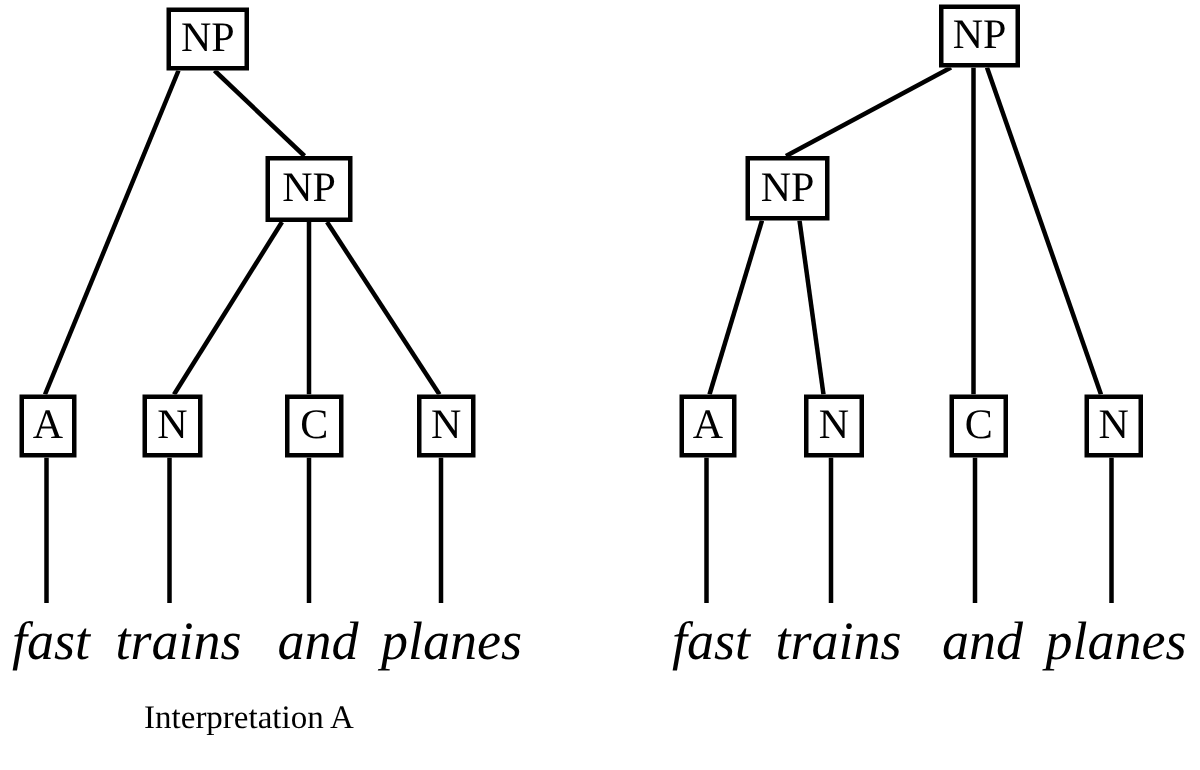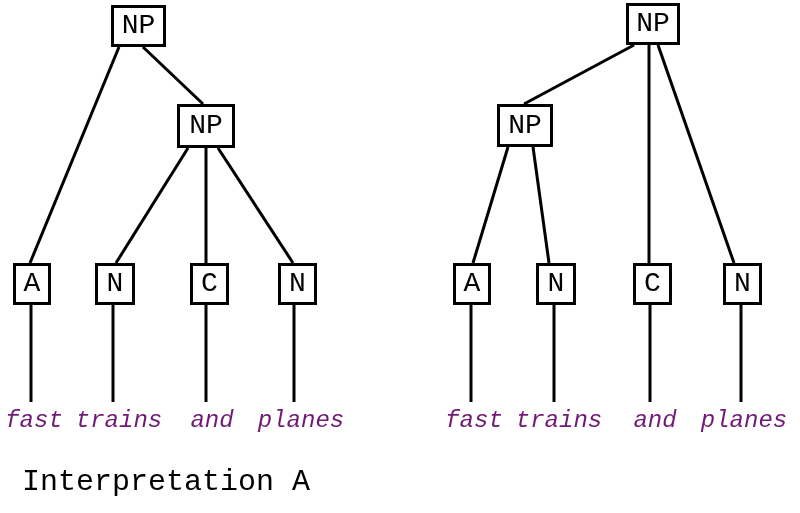--- a/index.html
+++ b/index.html
@@ -6,21 +6,21 @@
     margin: 0;
     padding: 0;
     background: #ffffff;
   }
   #canvas {
     position: relative;
     width: 800px;
     height: 513px;
     background: #ffffff;
     overflow: hidden;
-    font-family: Liberation Mono, monospace;
+    font-family: Liberation Serif, serif;
     color: #000000;
   }
   #edge-layer {
     position: absolute;
     left: 0;
     top: 0;
     width: 800px;
     height: 513px;
     pointer-events: none;
   }
@@ -33,29 +33,29 @@
     align-items: center;
     justify-content: center;
     font-size: 28px;
     line-height: 1;
     color: #000000;
   }
   .word {
     position: absolute;
     transform: translateX(-50%);
     font-style: italic;
-    font-size: 24px;
+    font-size: 36px;
     line-height: 1;
     white-space: nowrap;
-    color: #701a75;
+    color: #000000;
   }
   .caption {
     position: absolute;
     transform: translateX(-50%);
-    font-size: 30px;
+    font-size: 22px;
     line-height: 1;
     white-space: nowrap;
     color: #000000;
   }
 </style>
 </head>
 <body>
 
 <div id="canvas">
   <svg id="edge-layer" viewBox="0 0 800 513" xmlns="http://www.w3.org/2000/svg">

